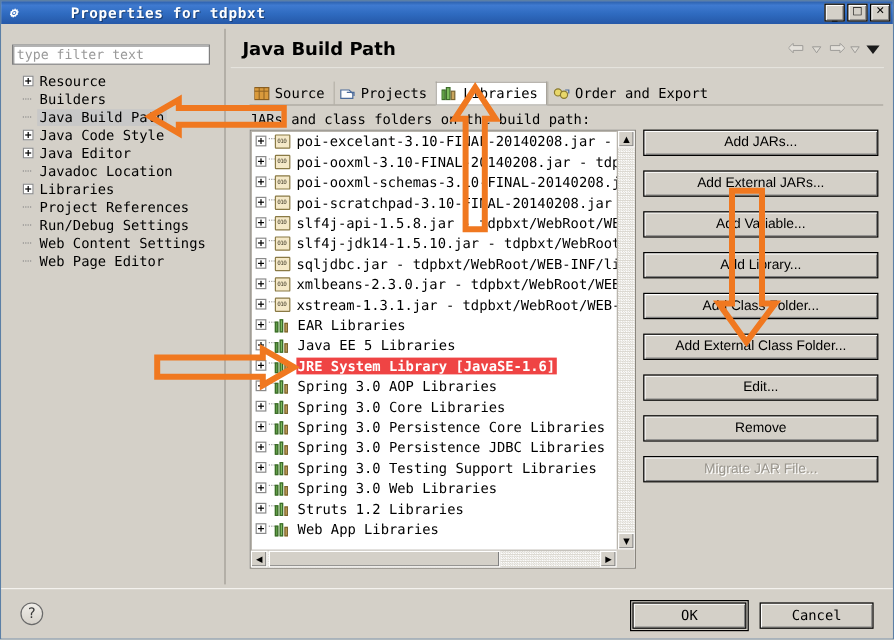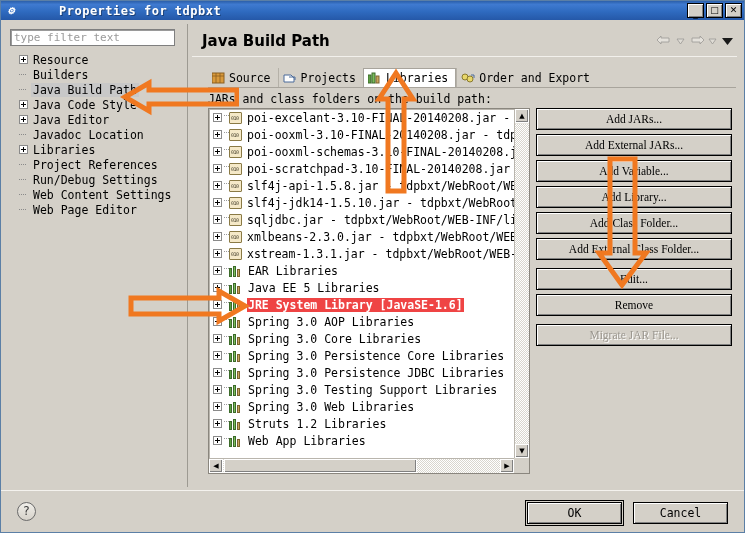--- a/index.html
+++ b/index.html
@@ -44,21 +44,21 @@
   }
 
   
   .dlg-body {
     position: absolute; left: 0; top: 19px; width: 743px; height: 470px;
     background: #d4d0c8;
   }
 
   
   .left-pane {
-    position: absolute; left: 4px; top: 4px; width: 178px; height: 463px;
+    position: absolute; left: 4px; top: 12px; width: 178px; height: 463px;
   }
   .filter-box {
     position: absolute; left: 5px; top: 5px; width: 165px; height: 17px;
     background: #ffffff;
     border: 1px solid #7f7f7f;
     box-shadow: inset 1px 1px 0 #9a9a9a;
     font-size: 11px; color: #9a9a9a; line-height: 15px; padding-left: 3px;
     font-family: "DejaVu Sans Mono", monospace;
     white-space: nowrap; overflow: hidden;
   }
@@ -228,26 +228,26 @@
   .corner-box {
     position: absolute; right: 0; bottom: 0; width: 15px; height: 15px;
     background: #d4d0c8;
   }
 
   
   .side-btns {
     position: absolute; left: 348px; top: 84px; width: 196px;
   }
   .btn {
-    width: 196px; height: 22px; margin-bottom: 4px;
+    width: 196px; height: 22px; margin-bottom: 12px;
     background: #d4d0c8;
     border: 1px solid #000000;
     box-shadow: inset 1px 1px 0 #ffffff, inset -1px -1px 0 #808080;
     font-size: 11.5px; color: #000; text-align: center; line-height: 20px;
-    font-family: Liberation Serif, serif; white-space: nowrap;
+    font-family: Liberation Sans, sans-serif; white-space: nowrap;
   }
   .btn.gap { margin-top: 8px; }
   .btn.disabled { color: #9a968e; text-shadow: 1px 1px 0 #fff; }
 
   
   .bottom-bar {
     position: absolute; left: 0; top: 489px; width: 743px; height: 42px;
     background: #d4d0c8;
     border-top: 1px solid #f4f2ee;
   }

